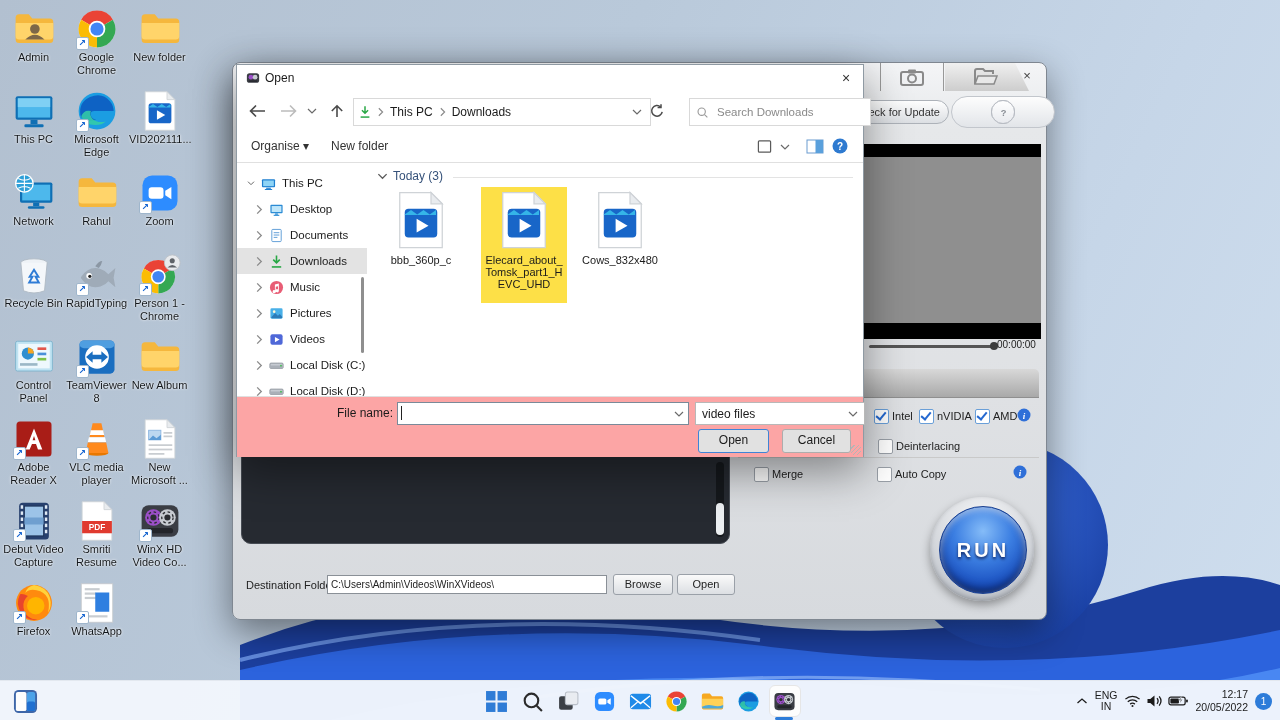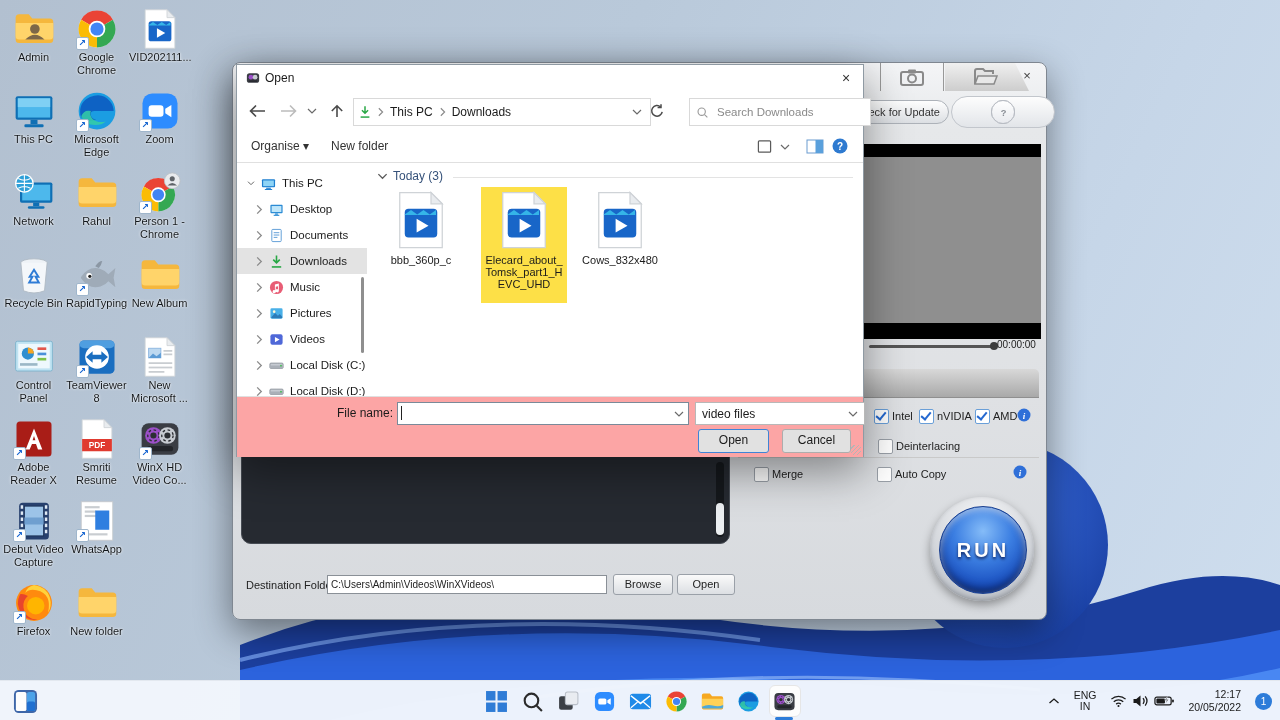--- a/index.html
+++ b/index.html
@@ -144,21 +144,21 @@
     align-items:center;justify-content:center;cursor:pointer;}
   .tb-widgets .i{position:static;width:25px;height:25px;}
   #tb-center{position:absolute;left:478px;top:0;height:40px;display:flex;align-items:center;}
   .tb-item{position:relative;width:36px;height:40px;display:flex;align-items:center;justify-content:center;cursor:pointer;}
   .tb-item .i{position:static;width:23px;height:23px;}
   .tb-item.active .iconbg{position:absolute;left:3px;top:4px;width:30px;height:30px;background:#fdfdfd;
     border:1px solid #e6e6e6;border-radius:6px;}
   .tb-item.active::after{content:"";position:absolute;bottom:1px;left:50%;margin-left:-9px;width:18px;height:3px;
     background:#2d7cd9;border-radius:2px;}
   .tb-item .i{position:relative;}
-  #tb-tray{position:absolute;right:8px;top:0;height:40px;display:flex;align-items:center;gap:14px;}
+  #tb-tray{position:absolute;right:8px;top:0;height:40px;display:flex;align-items:center;gap:7px;}
   .tray-chev{width:12px;height:8px;cursor:pointer;}
   .tray-lang{font-size:10.5px;line-height:11px;color:#1b1b1b;text-align:center;cursor:pointer;}
   .tray-icons{display:flex;align-items:center;gap:5px;cursor:pointer;}
   .tray-icons .i{width:17px;height:14px;}
   .tray-clock{font-size:10.5px;line-height:13px;color:#1b1b1b;text-align:right;cursor:pointer;}
   .tray-badge{width:17px;height:17px;border-radius:50%;background:#2d7cd9;color:#fff;font-size:10px;
     line-height:17px;text-align:center;cursor:pointer;}
 </style>
 </head>
 <body>
@@ -332,20 +332,32 @@
           <svg viewBox="0 0 48 48">
             <rect x="4" y="5" width="40" height="38" rx="5" fill="#1a6ec0"></rect>
             <rect x="4" y="5" width="40" height="9" rx="5" fill="#4f9ee0"></rect>
             <circle cx="24" cy="24" r="13.5" fill="#fff"></circle>
             <path d="M11.5 24 l7.5-6.5 v4 h10 v-4 l7.5 6.5 -7.5 6.5 v-4 h-10 v4 z" fill="#1a6ec0"></path>
           </svg>
         </div>
         <div class="dicon-label">TeamViewer 8</div>
       </div>
     <div class="dicon">
+        <div class="dicon-img sc">
+          <svg viewBox="0 0 48 48">
+            <ellipse cx="24" cy="40" rx="13" ry="3.2" fill="#e87700"></ellipse>
+            <path d="M19 6 h10 l3.5 16 h-17 z" fill="#ff8a1e"></path>
+            <path d="M17 14 h14 l1.2 5.5 h-16.4 z" fill="#fff"></path>
+            <path d="M13.5 28 h21 l2.5 12 h-26 z" fill="#ff8a1e"></path>
+            <path d="M14.8 22 h18.4 l1.2 5.5 h-20.8 z" fill="#fff"></path>
+          </svg>
+        </div>
+        <div class="dicon-label">VLC media player</div>
+      </div>
+    <div class="dicon">
         <div class="dicon-img">
           <svg viewBox="0 0 40 48">
             <path d="M3 2 h25 l9 9 v35 H3 z" fill="#fff" stroke="#cfd3d7"></path>
             <path d="M28 2 l9 9 h-9 z" fill="#e9ecef" stroke="#cfd3d7"></path>
             <rect x="3" y="24" width="34" height="14" fill="#e03a2f"></rect>
             <text x="20" y="34.5" text-anchor="middle" font-size="9.5" font-weight="bold" fill="#fff" font-family="sans-serif">PDF</text>
           </svg>
         </div>
         <div class="dicon-label">Smriti Resume</div>
       </div>

